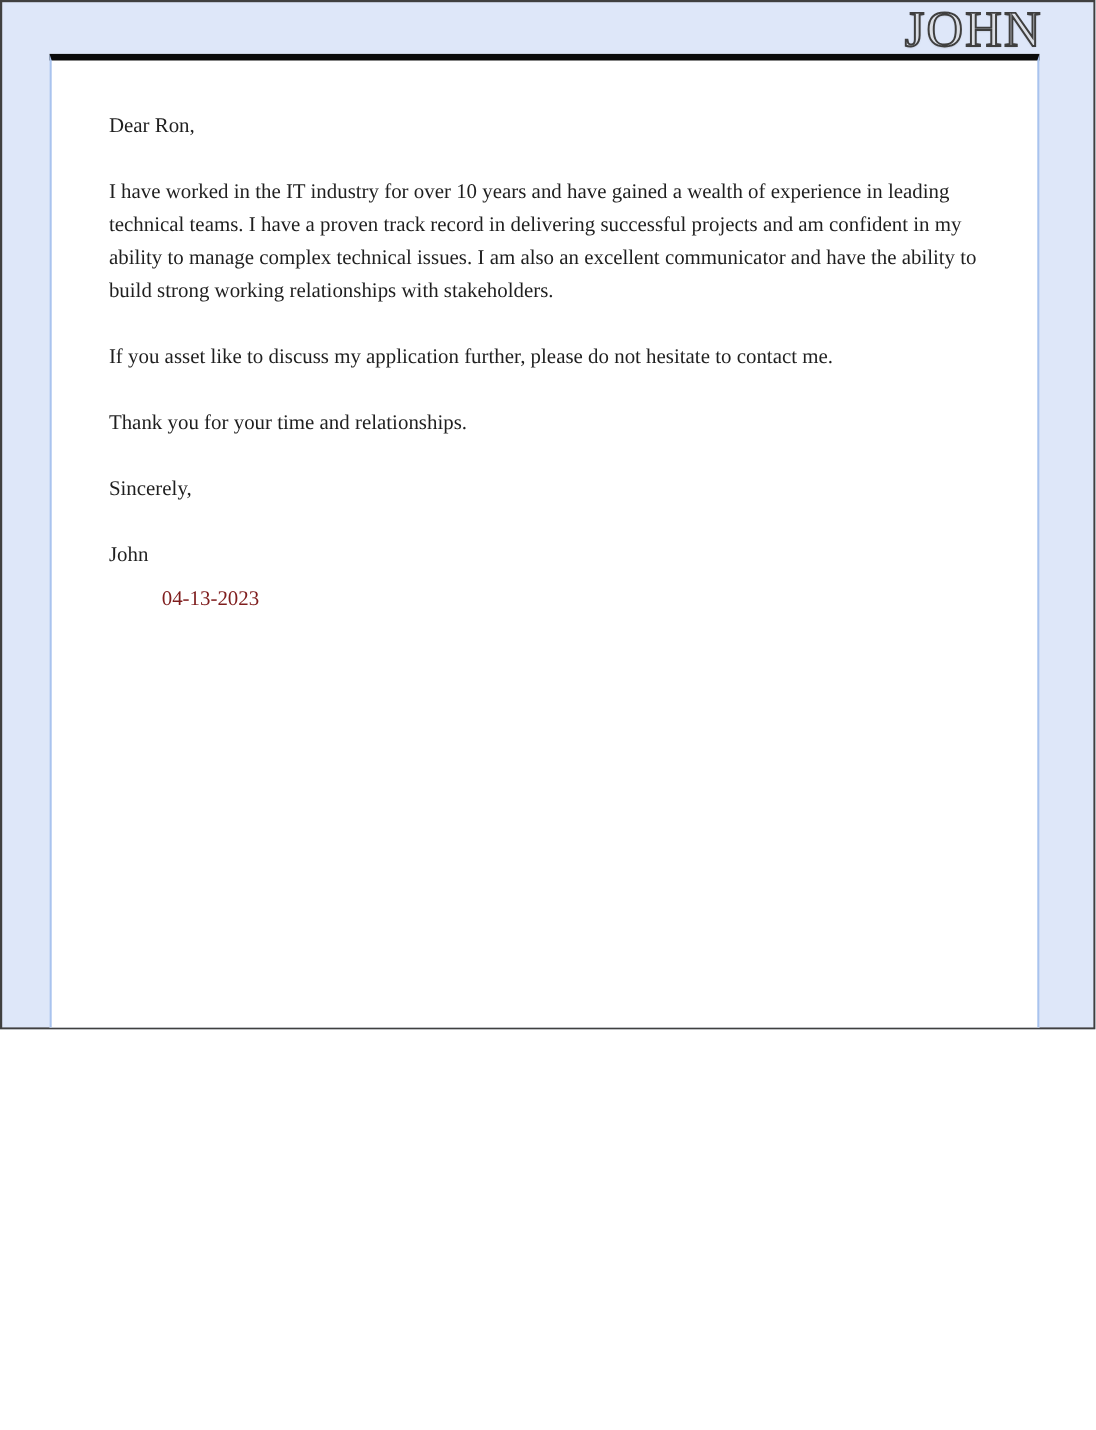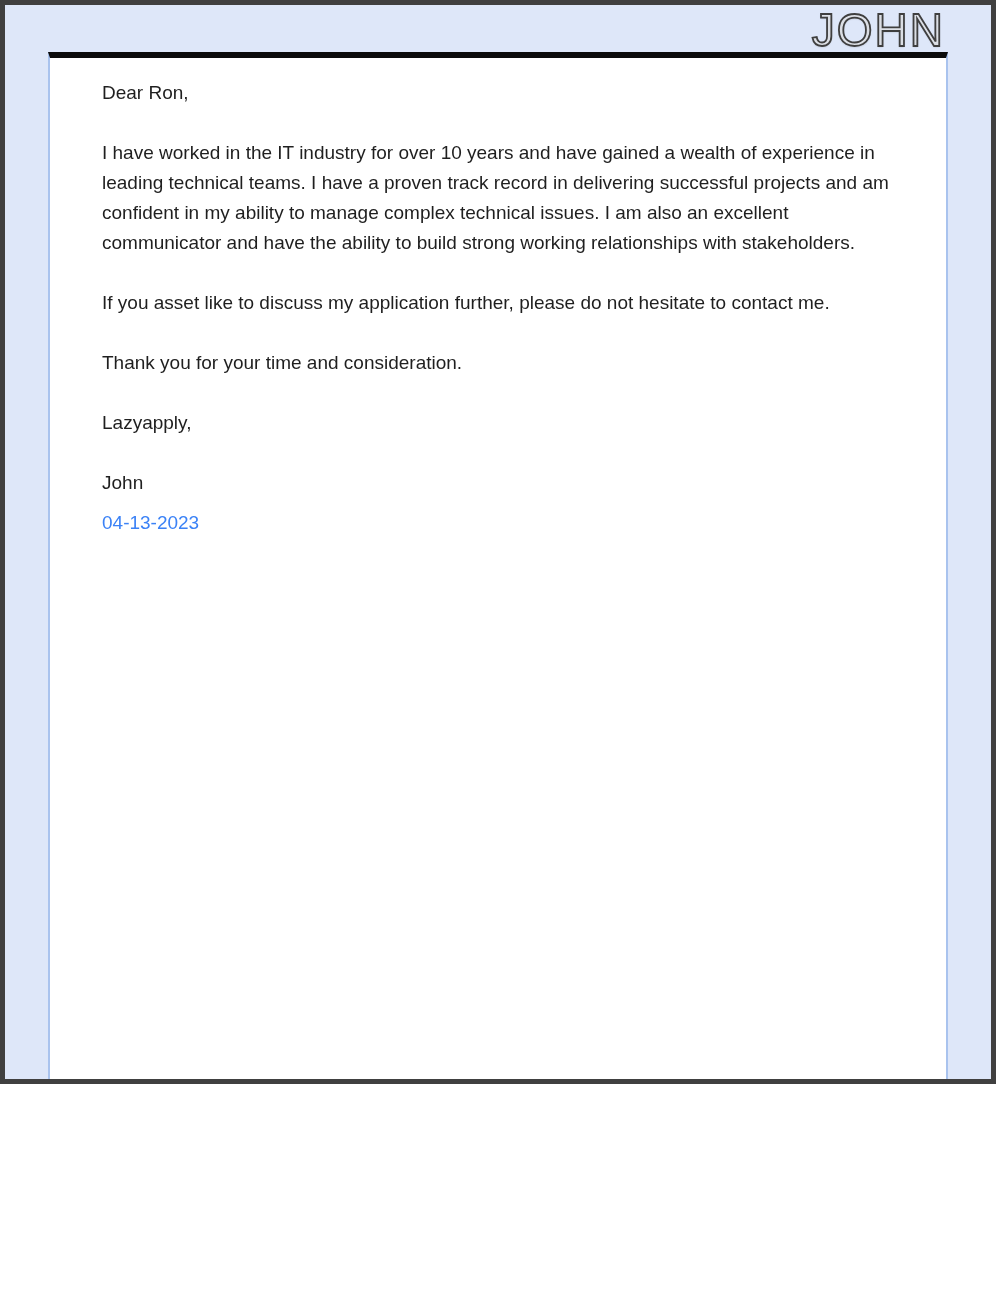--- a/index.html
+++ b/index.html
@@ -3,26 +3,26 @@
 <meta charset="utf-8">
 <style>
   html, body {
     margin: 0;
     padding: 0;
     background: #ffffff;
   }
   .page {
     position: relative;
     width: 996px;
-    height: 1084px;
+    height: 936px;
     box-sizing: border-box;
-    border: 5px solid #404040;
+    border: 2px solid #404040;
     background: #dee7f9;
     overflow: hidden;
-    font-family: Liberation Sans, sans-serif;
+    font-family: Liberation Serif, serif;
   }
   .header-name {
     position: absolute;
     top: -3px;
     right: 46px;
     font-size: 46px;
     line-height: 56px;
     font-weight: 400;
     letter-spacing: 2px;
     color: rgba(255,255,255,0.55);
@@ -34,21 +34,21 @@
     left: 43px;
     top: 47px;
     width: 900px;
     height: 1210px;
     box-sizing: border-box;
     background: #ffffff;
     border: 2px solid #a9c3ee;
     border-top: 6px solid #0b0b0b;
   }
   .letter-body {
-    padding: 20px 52px 0 52px;
+    padding: 45px 52px 0 52px;
     font-size: 19px;
     line-height: 30px;
     color: #1f1f1f;
   }
   .letter-body p {
     margin: 0 0 30px 0;
   }
   .letter-body p.signature {
     margin-bottom: 10px;
   }
@@ -76,25 +76,25 @@
 
     <div class="letter-body">
       <p>Dear Ron,</p>
 
 
       <p>I have worked in the IT industry for over 10 years and have gained a wealth of experience in leading technical teams. I have a proven track record in delivering successful projects and am confident in my ability to manage complex technical issues. I am also an excellent communicator and have the ability to build strong working relationships with stakeholders.</p>
 
 
       <p>If you asset like to discuss my application further, please do not hesitate to contact me.</p>
 
-      <p>Thank you for your time and consideration.</p>
+      <p>Thank you for your time and relationships.</p>
 
-      <p>Lazyapply,</p>
+      <p>Sincerely,</p>
 
       <p class="signature">John</p>
 
-      <p class="date" style="color: #3b82f6;">04-13-2023</p>
+      <p class="date" style="color: #7f1d1d; margin-left: 48px;">04-13-2023</p>
     </div>
 
     <div class="watermark">Lazyapply.com</div>
   </div>
 
 </div>
 
 </body></html>

